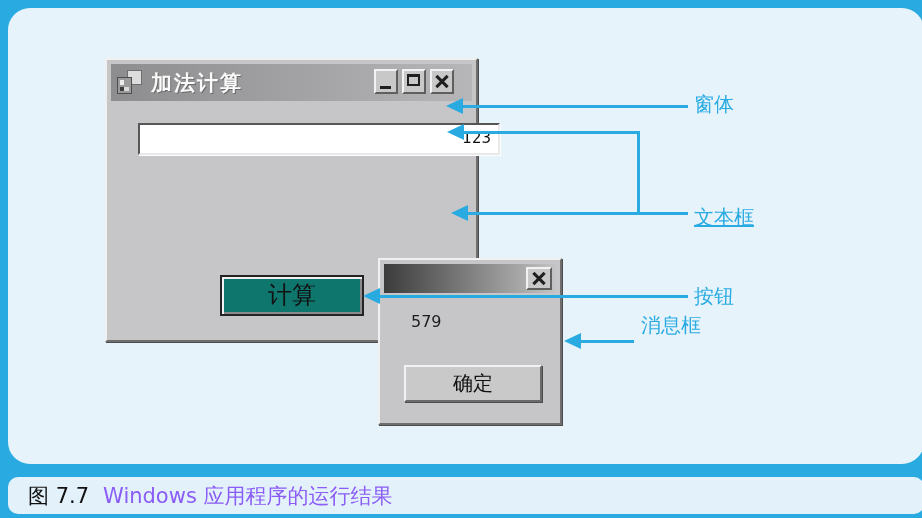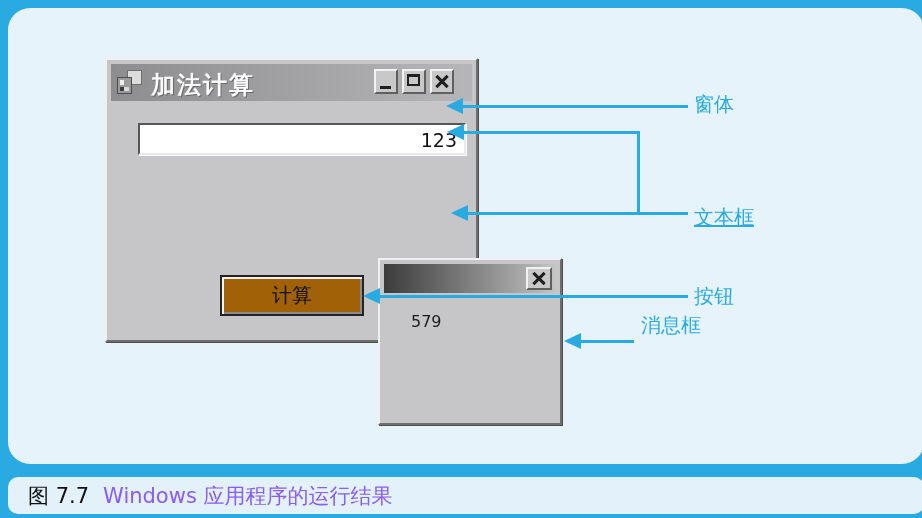--- a/index.html
+++ b/index.html
@@ -24,44 +24,44 @@
   .titlebar { position:absolute; left:4px; top:4px; right:4px; height:37px;
               background:linear-gradient(to right,#8D8D8F,#B6B6B8); }
   .titlebar .win-icon { position:absolute; left:6px; top:6px; width:25px; height:24px; }
   .fi-back  { position:absolute; right:0; top:0; width:15px; height:15px;
               background:#DDDDDD; border:1px solid #6f6f6f; }
   .fi-front { position:absolute; left:0; bottom:0; width:15px; height:17px;
               background:#9B9B9B; border:1px solid #4e4e4e; }
   .fi-front .d1 { position:absolute; left:2px; top:2px; width:4px; height:5px; background:#ECECEC; }
   .fi-front .d2 { position:absolute; left:2px; bottom:2px; width:4px; height:4px; background:#3c3c3c; }
   .fi-front .d3 { position:absolute; right:2px; bottom:2px; width:5px; height:4px; background:#DADADA; }
-  .title-text { position:absolute; left:40px; top:5px; font-size:24px; font-weight:bold;
+  .title-text { position:absolute; left:40px; top:5px; font-size:21px; font-weight:bold;
                 color:#FAFAFA; letter-spacing:2px; text-shadow:1px 1px 0 #6a6a6a; }
   .tb-btn { position:absolute; top:5px; width:24px; height:25px; background:#C8C8C8;
             border:2px solid; border-color:#F2F2F2 #5F5F5F #5F5F5F #F2F2F2; }
   .btn-min { right:74px; } .btn-max { right:46px; } .btn-close { right:18px; }
   .glyph-min { position:absolute; left:4px; bottom:3px; width:11px; height:3px; background:#1f1f1f; }
   .glyph-max { position:absolute; left:3px; top:3px; width:13px; height:12px;
                border:2px solid #1f1f1f; border-top-width:3px; background:transparent; }
   .glyph-x  { position:absolute; left:50%; top:50%; width:16px; height:14px;
               transform:translate(-50%,-50%); }
   .glyph-x i { position:absolute; left:0; top:5px; width:16px; height:3px; background:#1f1f1f; display:block; }
   .glyph-x i:first-child { transform:rotate(45deg); }
   .glyph-x i:last-child  { transform:rotate(-45deg); }
 
-  .textbox { position:absolute; left:31px; width:328px; height:32px; background:#FFFFFF;
+  .textbox { position:absolute; left:31px; width:362px; height:32px; background:#FFFFFF;
              border:2px solid; border-color:#565656 #E9E9E9 #E9E9E9 #565656;
              box-shadow:1px 1px 0 #FDFDFD;
-             font-size:19px; color:#111; text-align:right; padding:4px 7px 4px 0; }
+             font-size:15px; color:#111; text-align:right; padding:4px 7px 4px 0; }
   .textbox-1 { top:63px; } .textbox-2 { top:143px; }
 
   .calc-btn { position:absolute; left:113px; top:215px; width:144px; height:41px;
-              background:#a16207; border:2px solid #242424;
+              background:#0f766e; border:2px solid #242424;
               box-shadow:inset 2px 2px 0 #F1F1F1, inset -2px -2px 0 #8B8B8B;
-              font-size:20px; color:#111; text-align:center; line-height:36px; }
+              font-size:24px; color:#111; text-align:center; line-height:36px; }
 
   
   .msg-win { left:378px; top:258px; width:184px; height:167px; z-index:20; }
   .msg-titlebar { position:absolute; left:4px; top:4px; right:4px; height:29px;
                   background:linear-gradient(to right,#3C3C3C,#C4C4C4); }
   .msg-close { position:absolute; right:4px; top:3px; width:26px; height:23px; background:#C8C8C8;
                border:2px solid; border-color:#F2F2F2 #5F5F5F #5F5F5F #F2F2F2; }
   .msg-result { position:absolute; left:31px; top:52px; font-size:16px; color:#1c1c1c; }
   .ok-btn { position:absolute; left:24px; top:105px; width:138px; height:37px;
             background:#C9C9C9; border:2px solid; border-color:#F1F1F1 #6A6A6A #6A6A6A #F1F1F1;
@@ -114,20 +114,21 @@
   <div class="win msg-win">
     <div class="msg-titlebar">
       <div class="msg-close">
         <span class="glyph-x">
             <i></i>
             <i></i>
           </span>
       </div>
     </div>
     <div class="msg-result">579</div>
+    <div class="ok-btn">确定</div>
   </div>
 
   <div class="ann ann-head" style="left:446px; top:98px;"></div>
   <div class="ann ann-line" style="left:460px; top:105px; width:228px;"></div>
   <div class="ann ann-label" style="left:694px; top:91px;">窗体</div>
 
   <div class="ann ann-head" style="left:447px; top:124px;"></div>
   <div class="ann ann-line" style="left:461px; top:131px; width:179px;"></div>
   <div class="ann ann-head" style="left:451px; top:205px;"></div>
   <div class="ann ann-line" style="left:465px; top:212px; width:223px;"></div>

